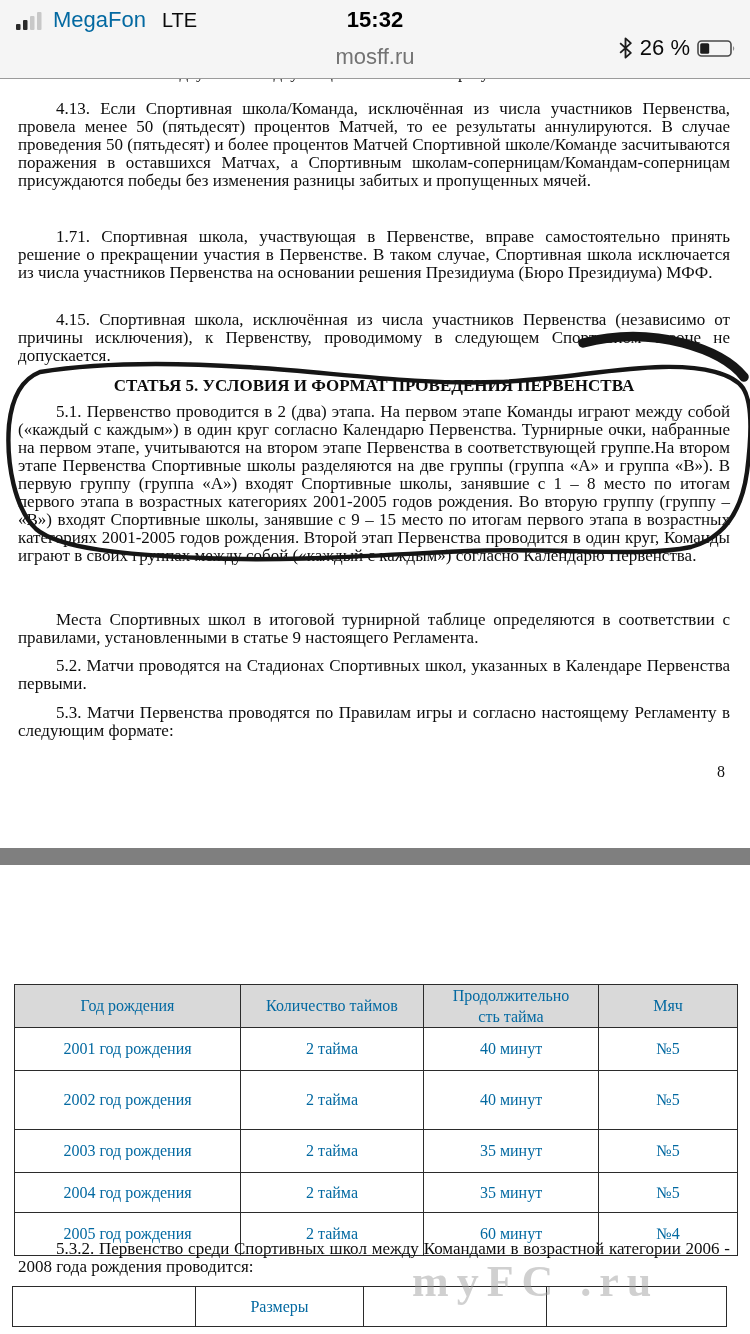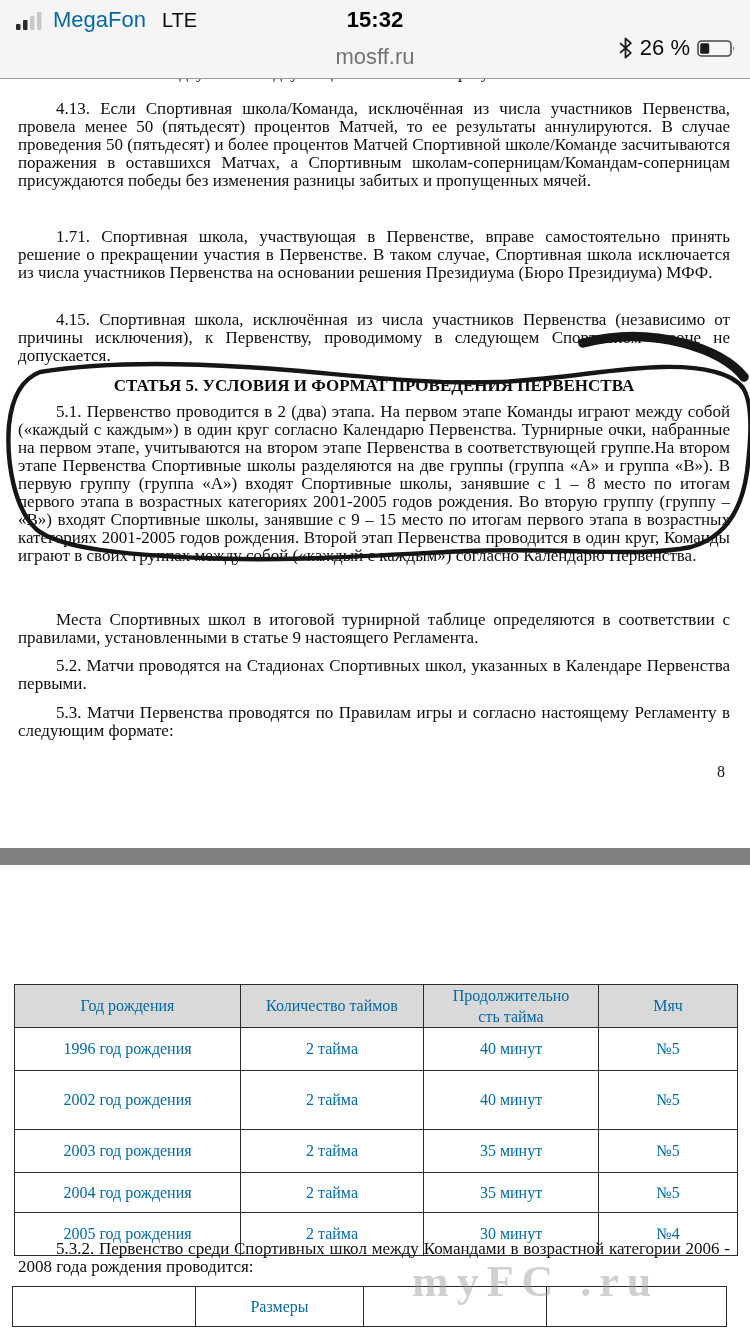--- a/index.html
+++ b/index.html
@@ -84,21 +84,21 @@
         </colgroup>
       <tbody>
           <tr style="height:42px">
         <th>Год рождения</th>
         <th>Количество таймов</th>
         <th class="pre">Продолжительно
 сть тайма</th>
         <th>Мяч</th>
       </tr>
       <tr style="height:43px">
-        <td>1996 год рождения</td>
+        <td>2001 год рождения</td>
         <td>2 тайма</td>
         <td>40 минут</td>
         <td class="balltop">№5</td>
       </tr>
       <tr style="height:59px">
         <td>2002 год рождения</td>
         <td>2 тайма</td>
         <td>40 минут</td>
         <td class="balltop">№5</td>
       </tr>
@@ -110,21 +110,21 @@
       </tr>
       <tr style="height:40px">
         <td>2004 год рождения</td>
         <td>2 тайма</td>
         <td>35 минут</td>
         <td class="balltop">№5</td>
       </tr>
       <tr style="height:43px">
         <td>2005 год рождения</td>
         <td>2 тайма</td>
-        <td>30 минут</td>
+        <td>60 минут</td>
         <td class="balltop">№4</td>
       </tr>
     </tbody>
       </table>
 
     <div class="para" style="top:1240px;">5.3.2. Первенство среди Спортивных школ между Командами в возрастной категории 2006 - 2008 года рождения проводится:</div>
 
     <table class="rtab" style="top:1286px;left:12px;width:714px;">
       <colgroup>
           <col style="width:183px">

